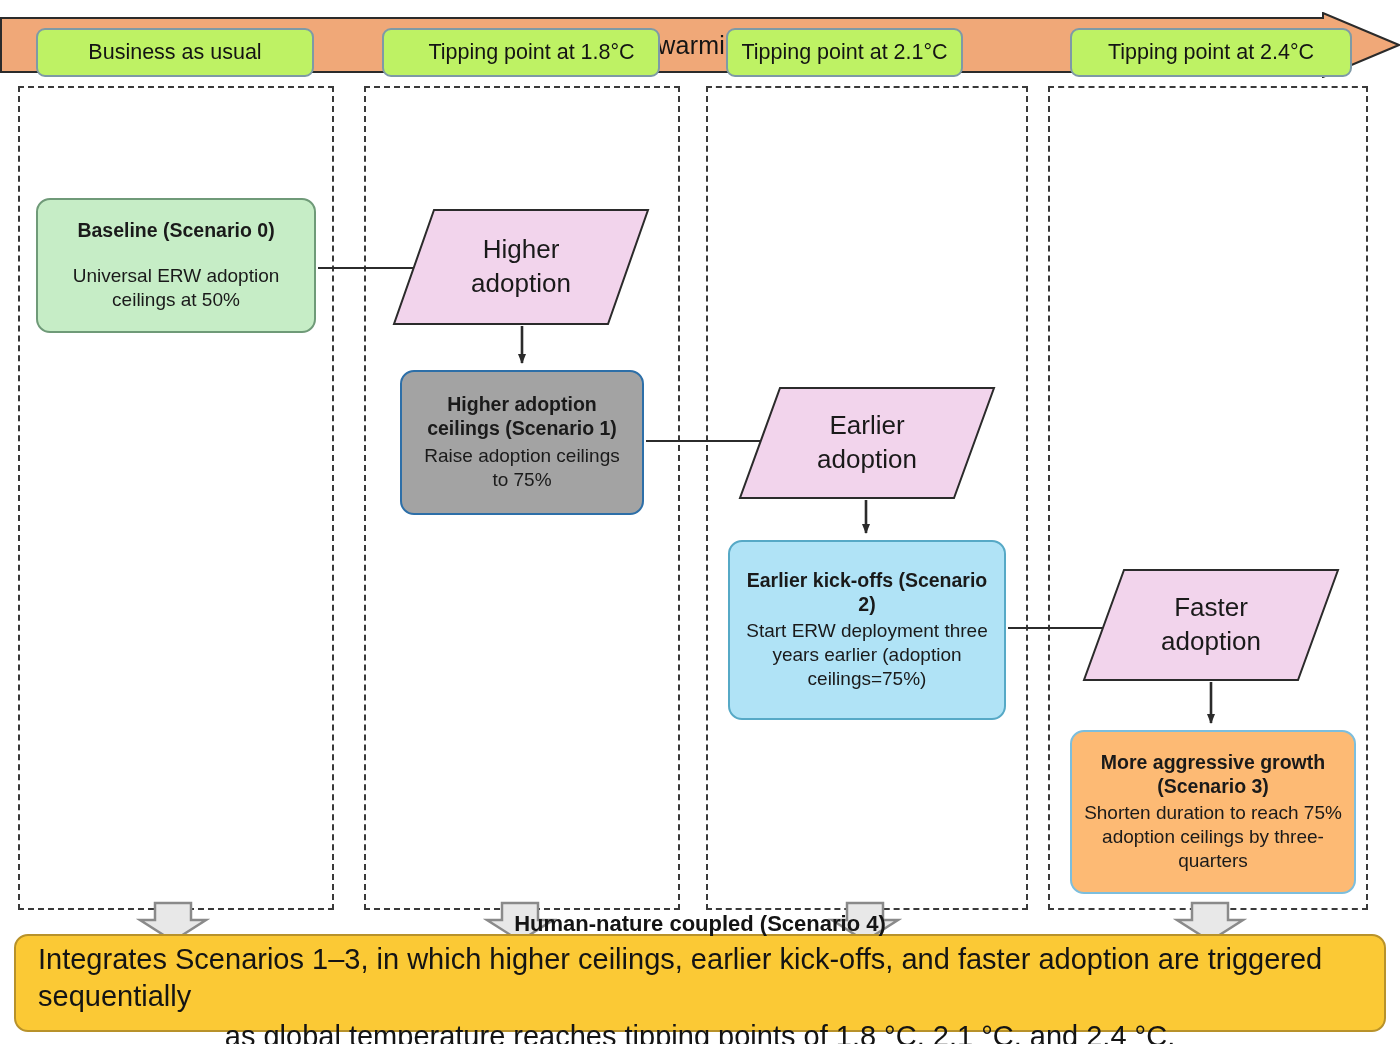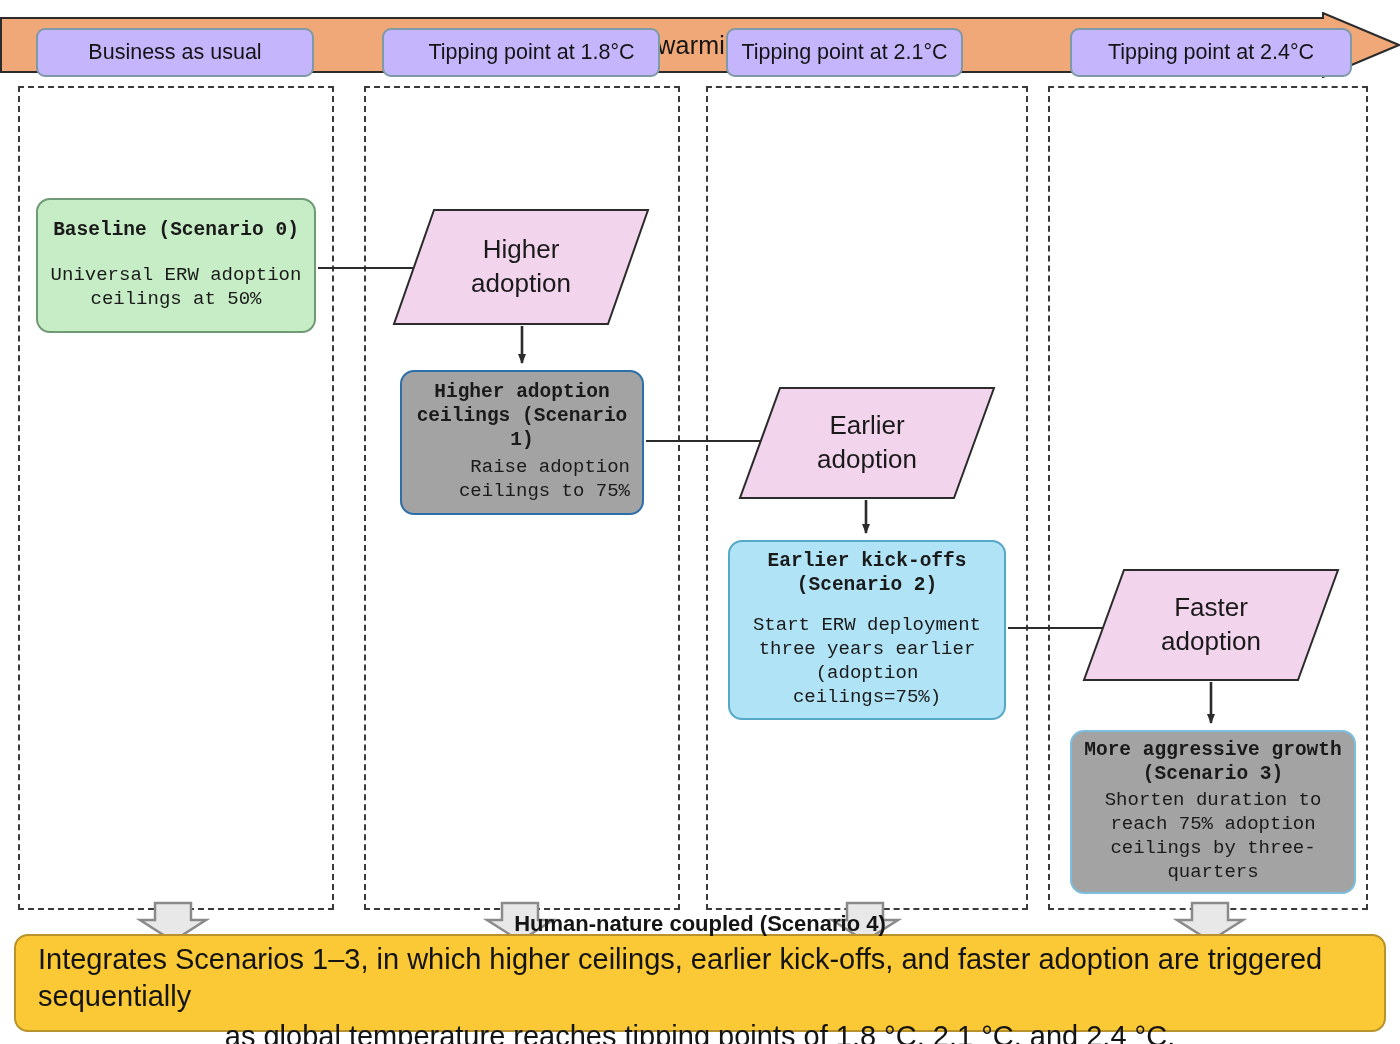--- a/index.html
+++ b/index.html
@@ -33,68 +33,67 @@
     background:transparent;
   }
   .col-1{left:18px;width:316px;}
   .col-2{left:364px;width:316px;}
   .col-3{left:706px;width:322px;}
   .col-4{left:1048px;width:320px;}
 
   
   .hdr{
     position:absolute;top:28px;height:49px;
-    background:#c4b5fd;
+    background:#bef264;
     border:2px solid #7e9aa6;
     border-radius:9px;
     display:flex;align-items:center;justify-content:center;
     font-size:21.5px;color:#141414;
     box-sizing:border-box;
   }
   .hdr-1{left:36px;width:278px;}
   .hdr-2{left:382px;width:278px;padding-left:21px;}
   .hdr-3{left:726px;width:237px;}
   .hdr-4{left:1070px;width:282px;}
 
   
   .node{
     position:absolute;
     border-radius:14px;
     box-sizing:border-box;
     display:flex;flex-direction:column;
     align-items:center;justify-content:center;
     text-align:center;
     padding:8px 12px;
-    font-family:Liberation Mono, monospace;
   }
   .node .n-title{font-weight:bold;font-size:19.5px;line-height:1.22;}
   .node .n-body{font-size:19px;line-height:1.26;}
   .node .n-title + .n-body{margin-top:22px;}
 
   .node-baseline{
     left:36px;top:198px;width:280px;height:135px;
     background:#c6edc6;border:2px solid #6f9a78;
   }
   .node-baseline .n-body{margin-top:12px;}
 
   .node-s1{
     left:400px;top:370px;width:244px;height:145px;
     background:#a3a3a3;border:2px solid #2d6fa8;
   }
-  .node-s1 .n-title + .n-body{margin-top:3px;text-align:right;}
+  .node-s1 .n-title + .n-body{margin-top:3px;}
 
   .node-s2{
     left:728px;top:540px;width:278px;height:180px;
-    background:#b0e3f6;border:2px solid #56a9c6;justify-content:space-between;
+    background:#b0e3f6;border:2px solid #56a9c6;
   }
   .node-s2 .n-title + .n-body{margin-top:2px;}
 
   .node-s3{
     left:1070px;top:730px;width:286px;height:164px;
-    background:#a3a3a3;border:2px solid #7cbedd;
+    background:#fdba74;border:2px solid #7cbedd;
   }
   .node-s3 .n-title + .n-body{margin-top:2px;}
 
   
   .para{
     position:absolute;
   }
   .para svg{position:absolute;left:0;top:0;}
   .para .p-label{
     position:absolute;left:0;top:0;right:0;bottom:0;

